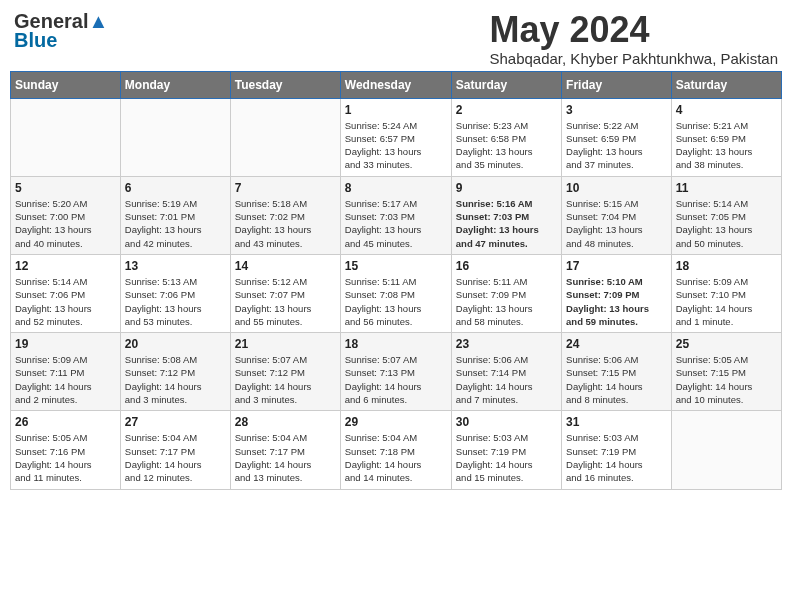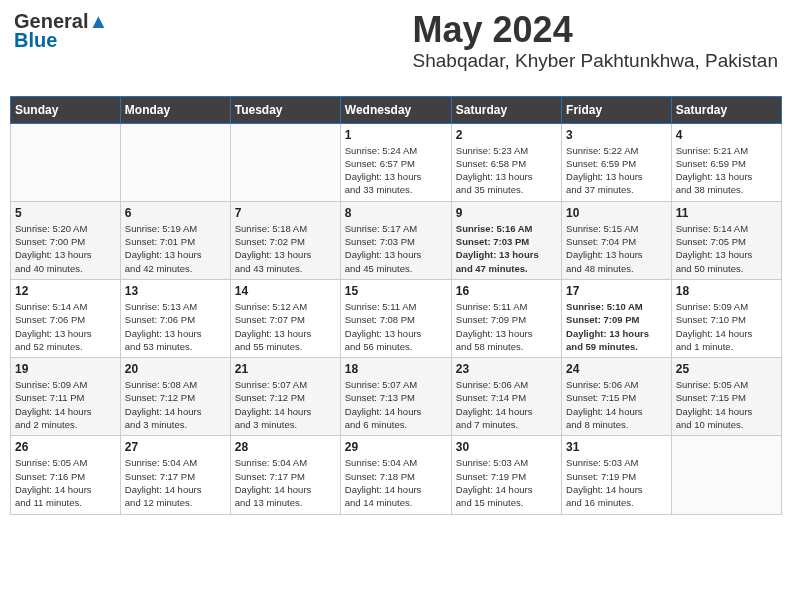--- a/index.html
+++ b/index.html
@@ -7,51 +7,51 @@
       font-family: Arial, sans-serif;
       background: #fff;
       width: 792px;
       min-height: 612px;
       padding: 10px;
     }
     .header {
       display: flex;
       justify-content: space-between;
       align-items: flex-start;
-      margin-bottom: 24px;
+      margin-bottom: 4px;
       padding: 0 4px;
     }
     .logo {
       display: flex;
       flex-direction: column;
       align-items: flex-start;
     }
     .logo-line {
       display: flex;
       align-items: center;
     }
     .title-area {
     }
     .month-title {
       font-size: 36px;
       font-weight: bold;
       color: #333;
       line-height: 1.1;
     }
     .location-title {
-      font-size: 19px;
+      font-size: 15px;
       color: #333;
     }
     table {
       width: 100%;
       border-collapse: collapse;
       font-size: 10.5px;
     }
     thead tr th {
-      background-color: #404040;
+      background-color: #737373;
       color: #fff;
       padding: 6px 4px;
       font-size: 12px;
       font-weight: bold;
       border: 1px solid #2a6db5;
       text-align: left;
     }
     tbody tr td {
       border: 1px solid #ccc;
       vertical-align: top;

